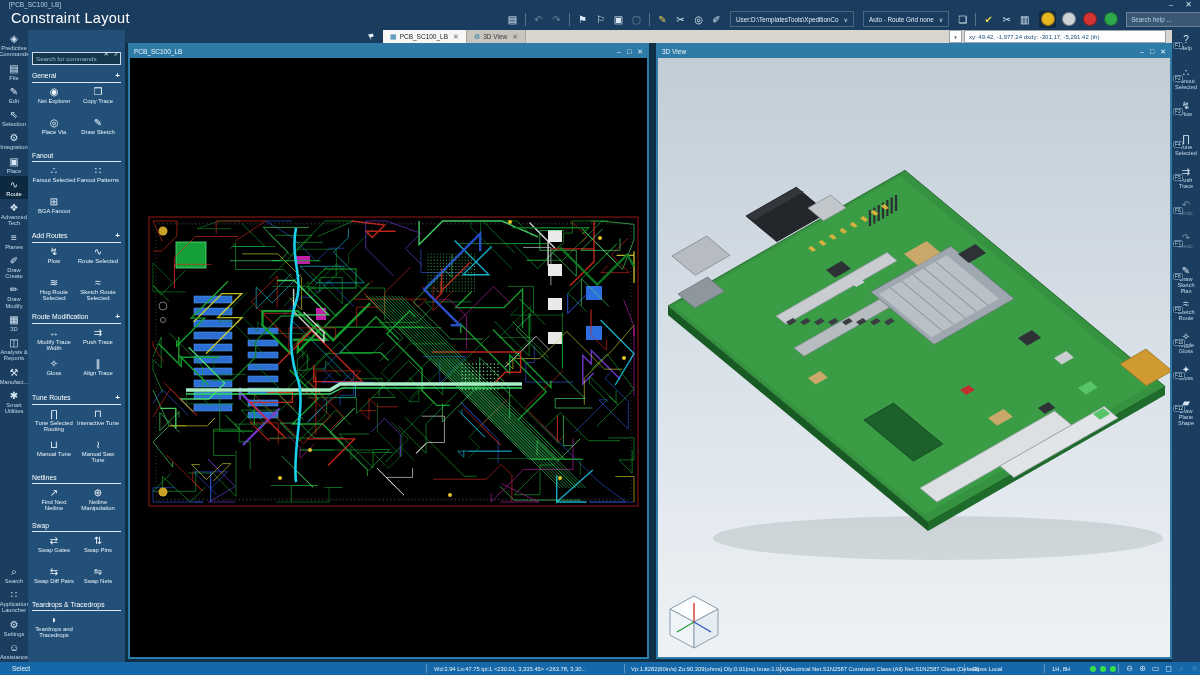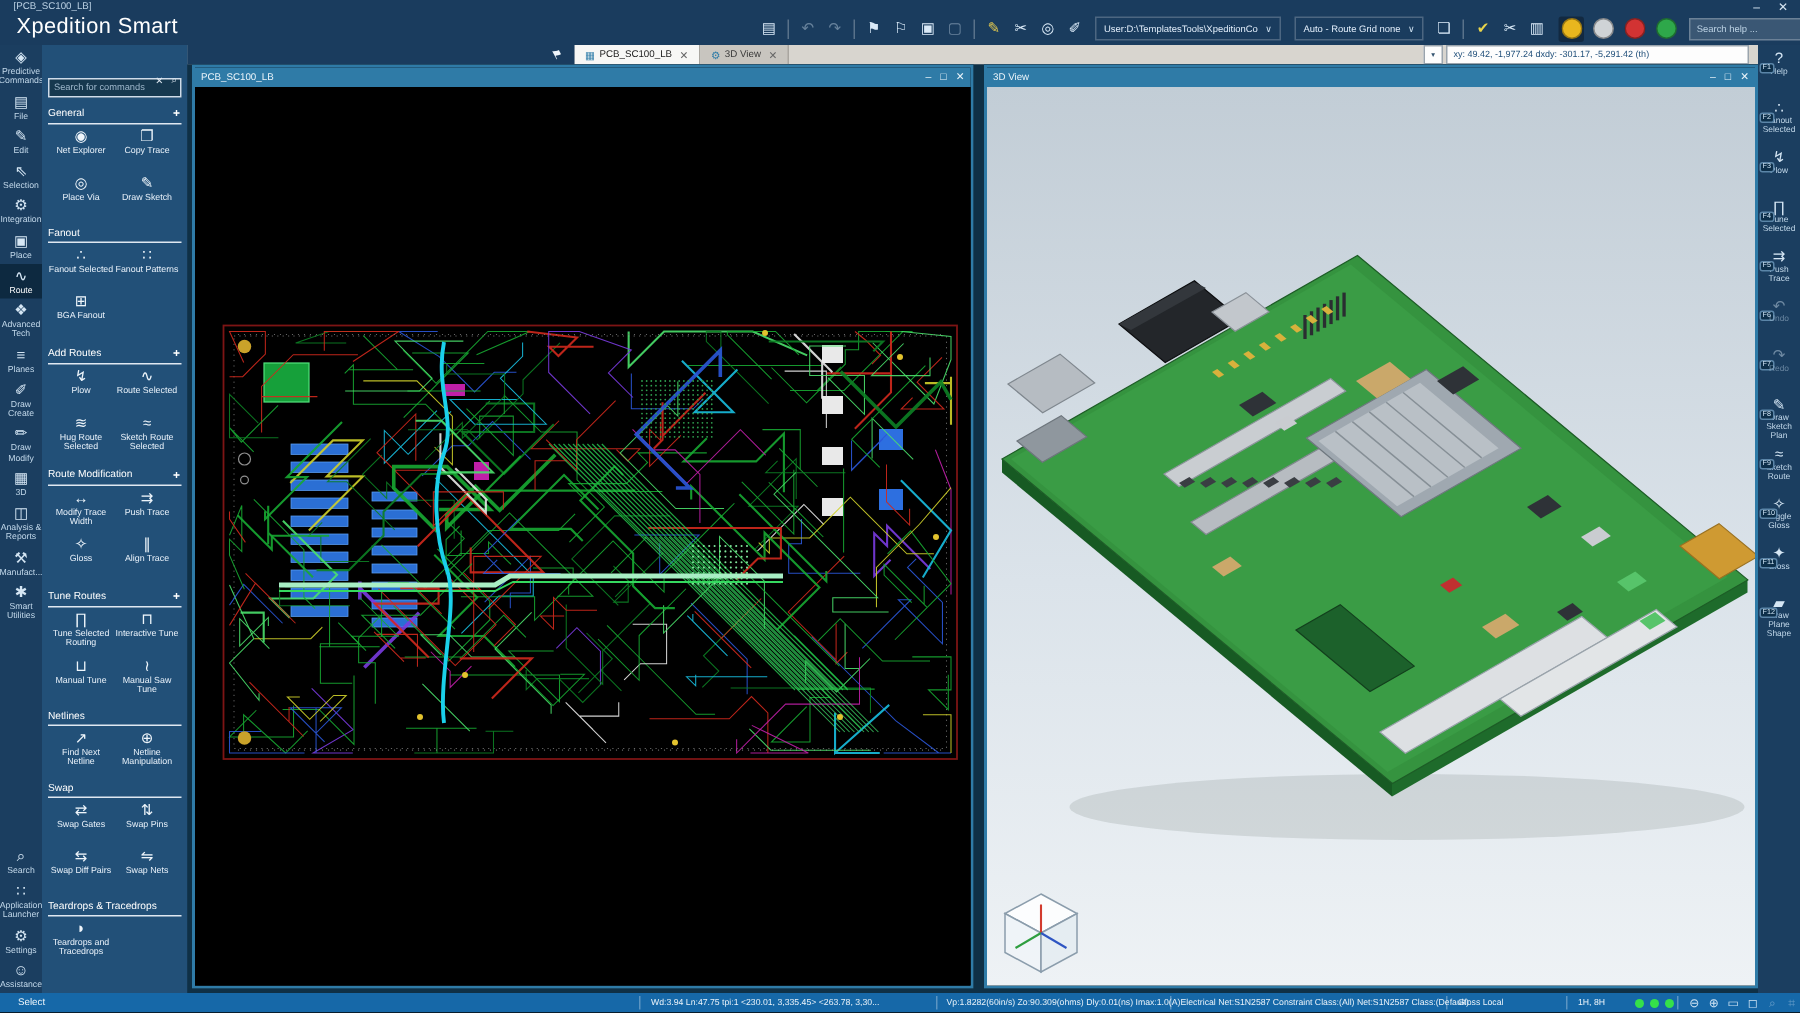--- a/index.html
+++ b/index.html
@@ -107,21 +107,21 @@
 <body>
 
 <div id="root">
 
   <div class="titlebar">
     <span class="doc-title">[PCB_SC100_LB]</span>
     <div class="win-ctrls">
       <span>–</span>
       <span>✕</span>
     </div>
-    <span class="app-title">Xpedition Smart</span>
+    <span class="app-title">Constraint Layout</span>
 
     <div class="toolbar">
 
         <span class="tbi">
           <span>▤</span>
         </span>
 
         <span class="tbi sep">
           <span></span>
         </span>

